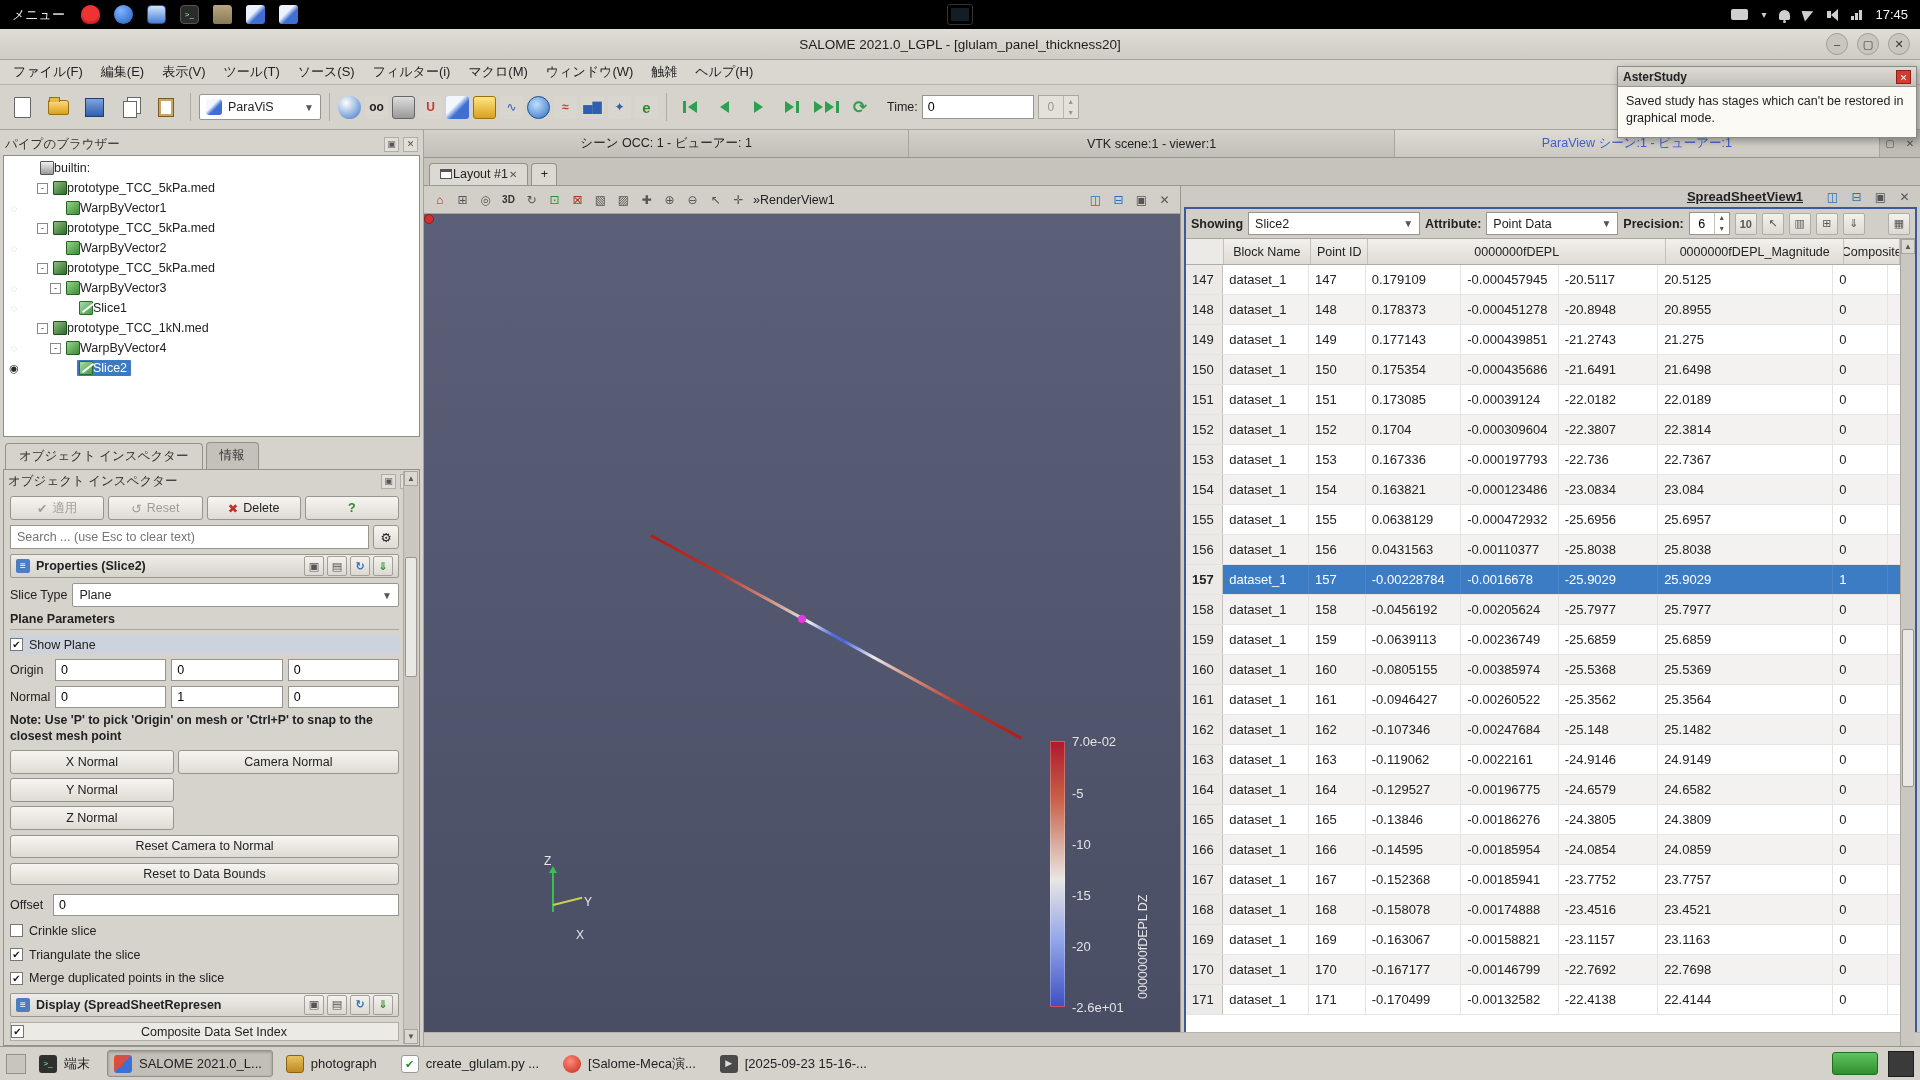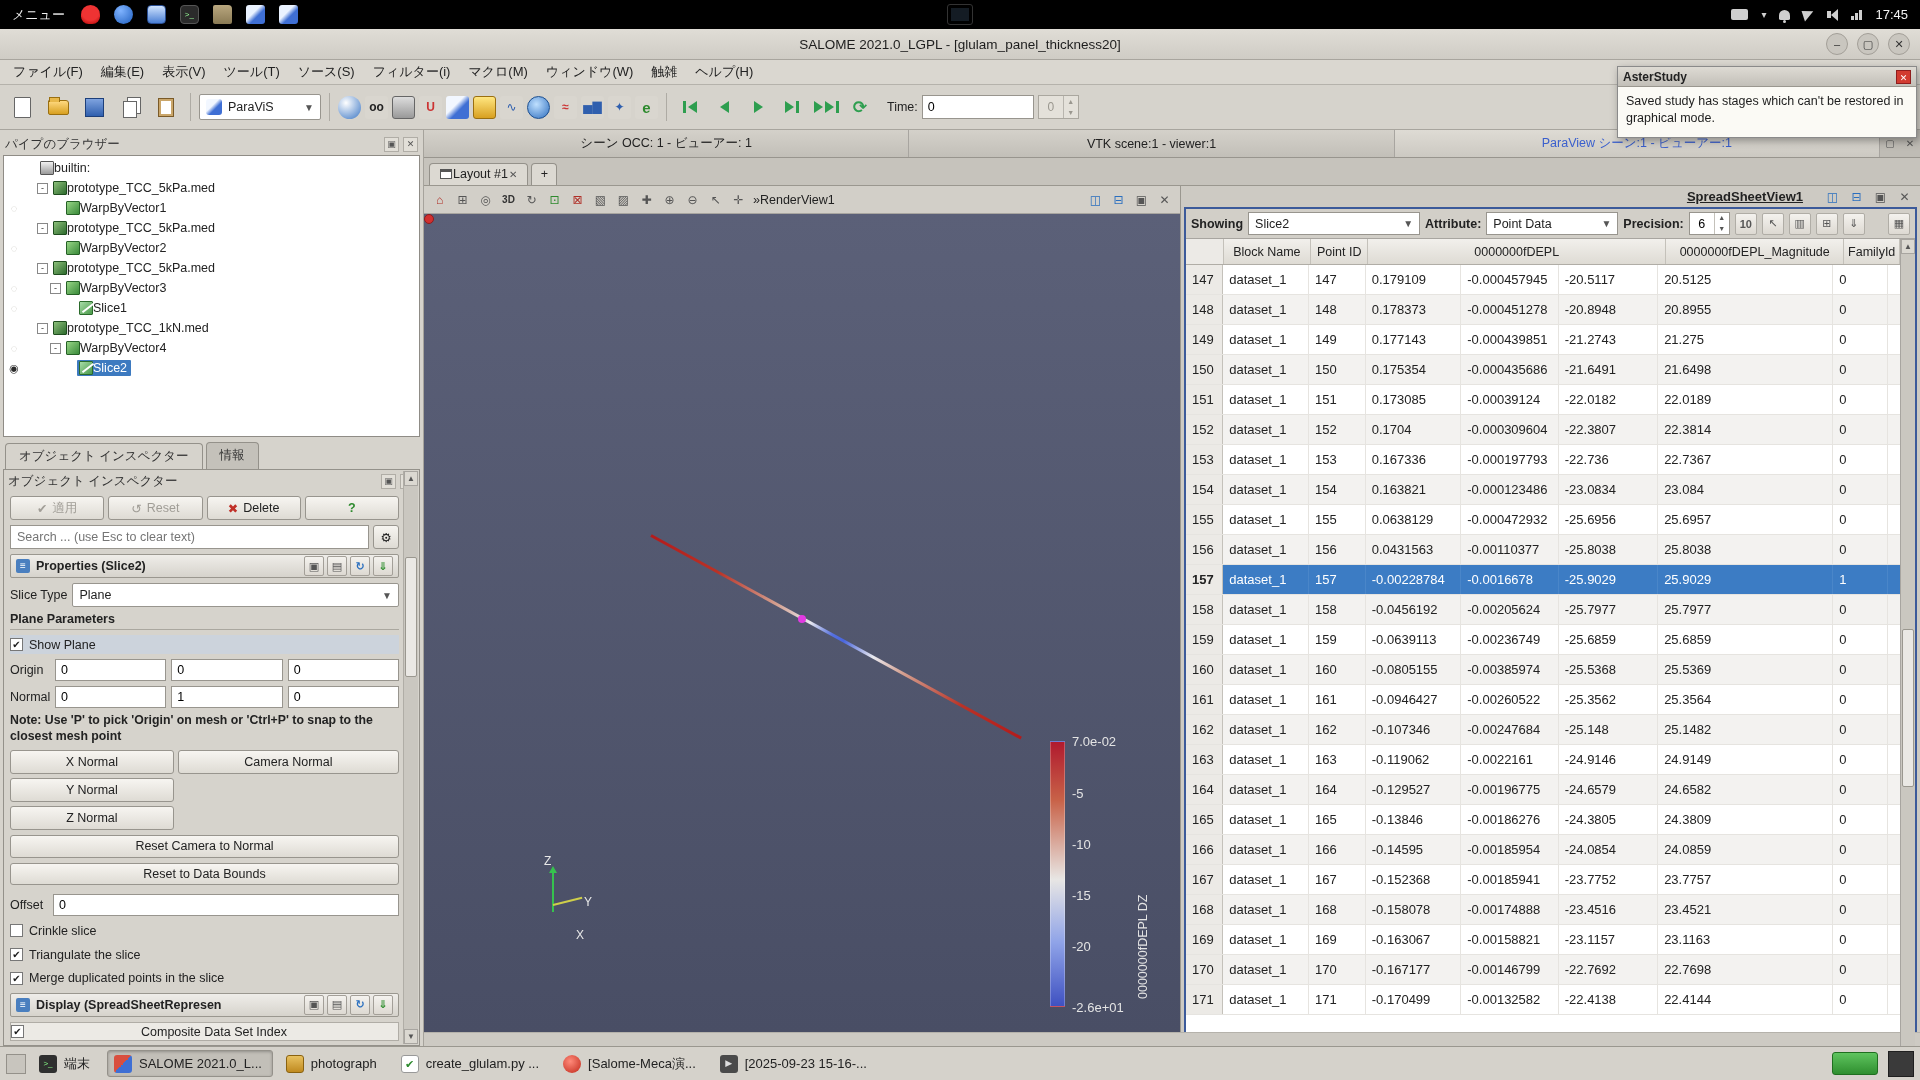--- a/index.html
+++ b/index.html
@@ -714,21 +714,21 @@
                 <div class="sp-icon" style="margin-left:auto">▦</div>
               </div>
               <div class="sp-table">
                 <div class="tbl">
                   <div class="theader">
                     <div class="th c0"></div>
                     <div class="th c1">Block Name</div>
                     <div class="th c2">Point ID</div>
                     <div class="th" style="width:300px">0000000fDEPL</div>
                     <div class="th c6">0000000fDEPL_Magnitude</div>
-                    <div class="th c7">FamilyId</div>
+                    <div class="th c7">Composite</div>
                     <div class="th tc-fill"></div>
                   </div>
                   <div class="trows">
                       <div class="trow">
                         <div class="tc c0">147</div>
                         <div class="tc c1">dataset_1</div>
                         <div class="tc c2">147</div>
                         <div class="tc c3">0.179109</div>
                         <div class="tc c4">-0.000457945</div>
                         <div class="tc c5">-20.5117</div>

